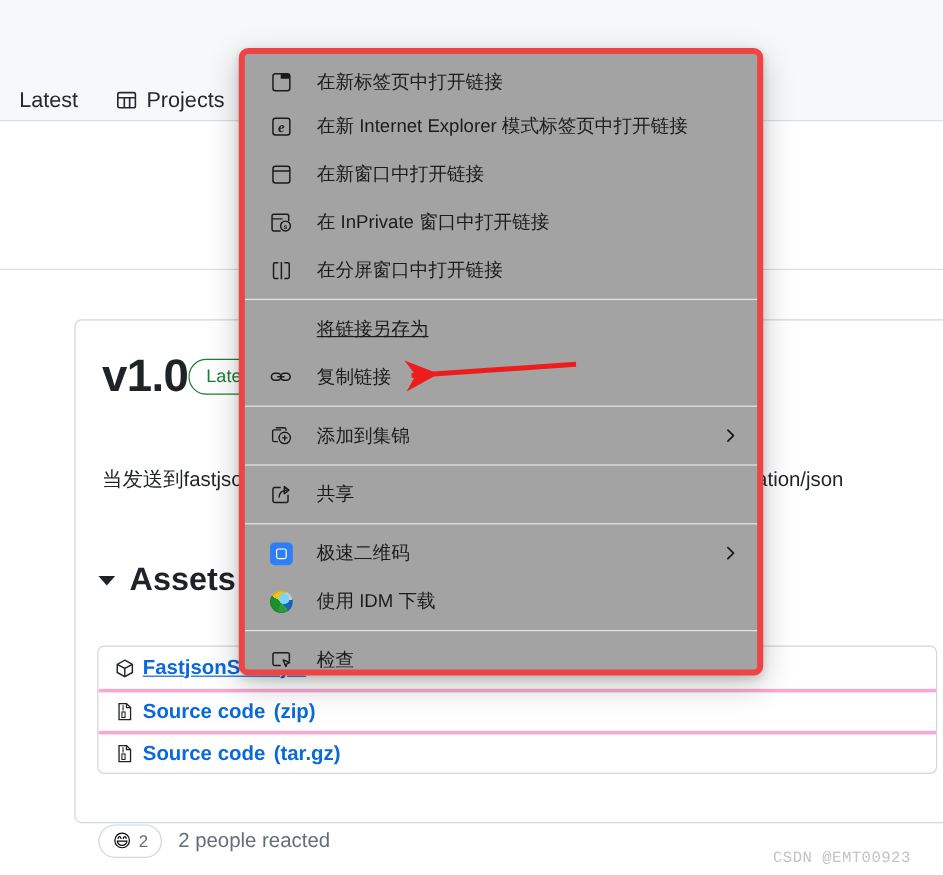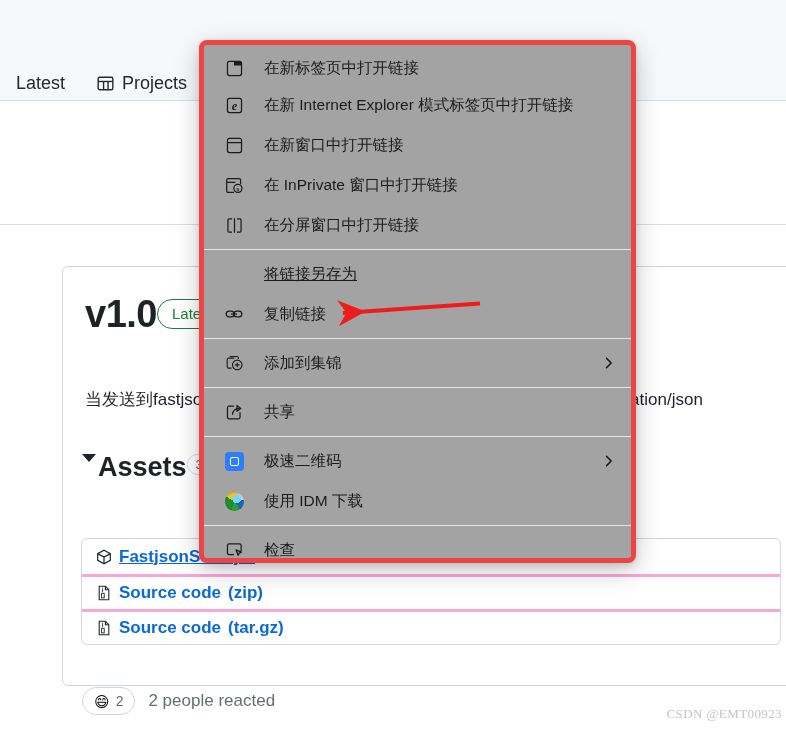--- a/index.html
+++ b/index.html
@@ -48,21 +48,21 @@
   .latest-badge{
     border:1px solid #1a7f37;color:#1a7f37;background:#fff;
     border-radius:20px;padding:4px 14px;font-size:15px;line-height:1.3;
     font-weight:500;
   }
   .release-body{
     position:absolute;left:85px;top:388px;width:690px;
     font-size:17px;color:#1f2328;white-space:nowrap;overflow:hidden;
   }
   .assets-head{
-    position:absolute;left:82px;top:454px;display:flex;align-items:flex-start;
+    position:absolute;left:82px;top:470px;display:flex;align-items:center;gap:10px;
   }
   .assets-caret{
     width:0;height:0;border-left:7px solid #1f2328;border-right:7px solid #1f2328;
     border-top:8px solid #1f2328;border-bottom:0;
     
     border-left-color:transparent;border-right-color:transparent;
     margin-right:2px;
   }
   .assets-title{font-size:27px;font-weight:600;color:#1f2328;line-height:1;}
   .assets-count{
@@ -140,23 +140,23 @@
   .idm-ico{
     width:19px;height:19px;border-radius:50%;
     background:
       radial-gradient(circle at 62% 36%, #7fd4f5 0 26%, rgba(127,212,245,0) 27%),
       conic-gradient(from 200deg, #1c8f2e 0 28%, #f2c21a 28% 52%, #d8d8d8 52% 66%, #1565c0 66% 84%, #2e9d3a 84% 100%);
     box-shadow:inset 0 0 0 1px rgba(0,0,0,0.12);
   }
 
   
   #watermark{
-    position:absolute;right:4px;bottom:7px;
+    position:absolute;right:27px;bottom:7px;
     font-size:13px;color:#c3c3c3;letter-spacing:0.4px;
-    font-family:Liberation Serif, serif;
+    font-family:Liberation Mono, monospace;
   }
 </style>
 </head>
 <body>
 
 <div id="gh-page">
 
   <div class="gh-header-band"></div>
 
   <div class="gh-nav">

